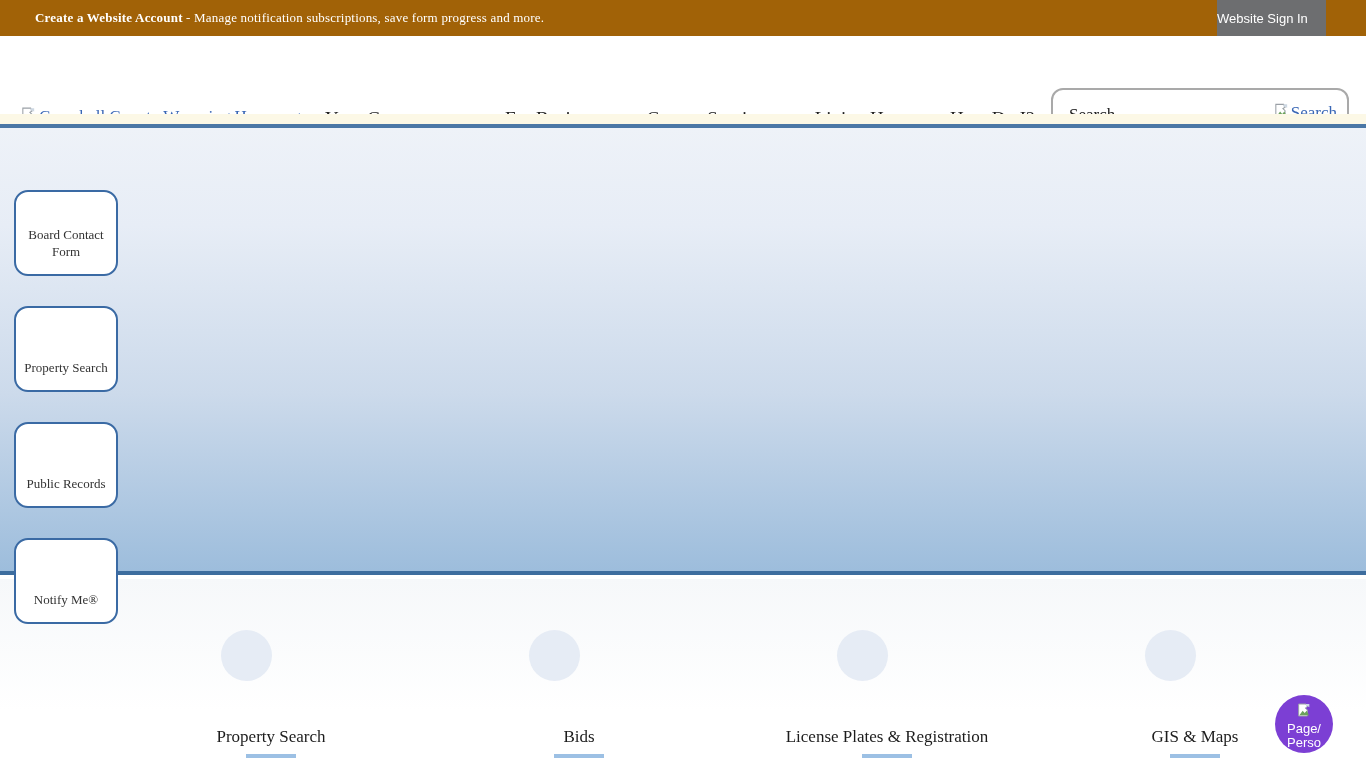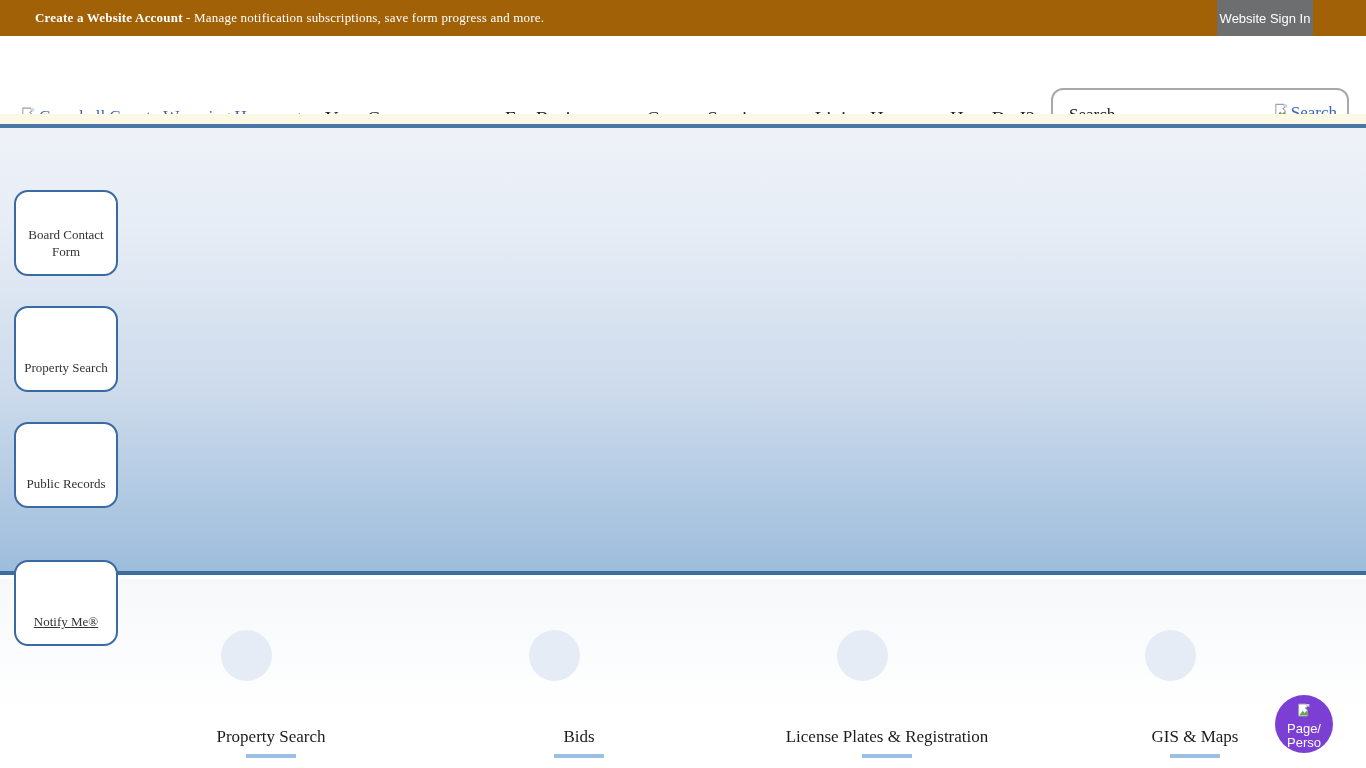--- a/index.html
+++ b/index.html
@@ -12,24 +12,24 @@
 
   
   .topbar {
     position: absolute; left: 0; top: 0; width: 1366px; height: 36px;
     background: #a16207; color: #ffffff;
     display: flex; align-items: center;
   }
   .topbar-msg { margin-left: 35px; font-size: 13px; letter-spacing: .2px; }
   .topbar-msg b { font-weight: bold; }
   .signin-btn {
-    position: absolute; left: 1217px; top: 0; width: 96px; height: 36px;
+    position: absolute; left: 1217px; top: 0; width: 109px; height: 36px;
     background: #6d6e70; color: #fff;
     font-family: "Liberation Sans", sans-serif; font-size: 13px;
-    display: flex; align-items: center; justify-content: center;
+    display: flex; align-items: center; 
     cursor: pointer;
   }
 
   
   .header {
     position: absolute; left: 0; top: 36px; width: 1312px; height: 78px;
     background: #ffffff;
   }
   .cream-strip {
     position: absolute; left: 0; top: 114px; width: 1366px; height: 10px;
@@ -87,21 +87,21 @@
   .side-btn {
     position: absolute; left: 14px; width: 104px; height: 86px;
     background: #ffffff; border: 2px solid #3a6aa4; border-radius: 14px;
     display: flex; align-items: flex-end; justify-content: center;
     text-align: center; font-size: 13px; color: #333;
     padding: 12px 8px 13px 8px; cursor: pointer; z-index: 5; line-height: 1.3;
   }
   .side-btn.b0 { top: 190px; }
   .side-btn.b1 { top: 306px; }
   .side-btn.b2 { top: 422px; }
-  .side-btn.b3 { top: 560px; text-decoration: underline; }
+  .side-btn.b3 { top: 538px; }
 
   
   .quicklinks {
     position: absolute; left: 117px; top: 630px; width: 1232px;
     display: flex;
   }
   .ql-item {
     flex: 1 1 0; display: flex; flex-direction: column; align-items: center;
     cursor: pointer;
   }

